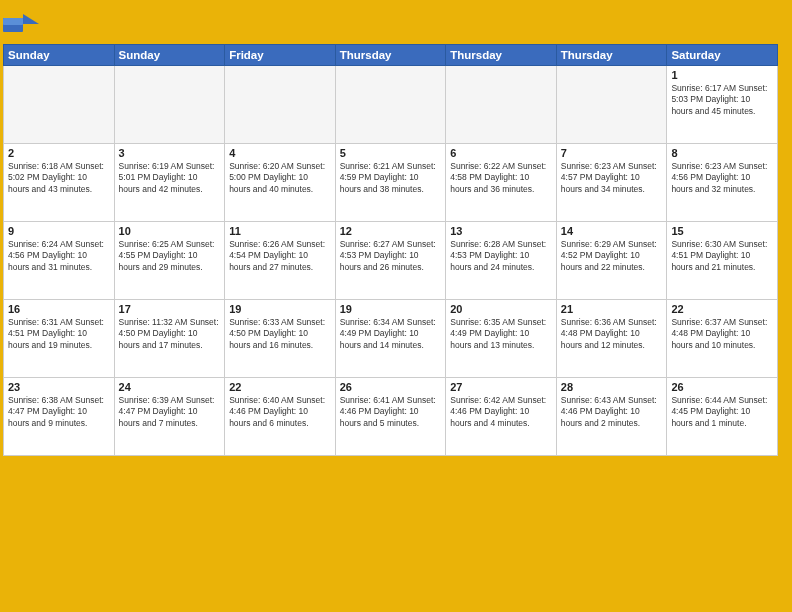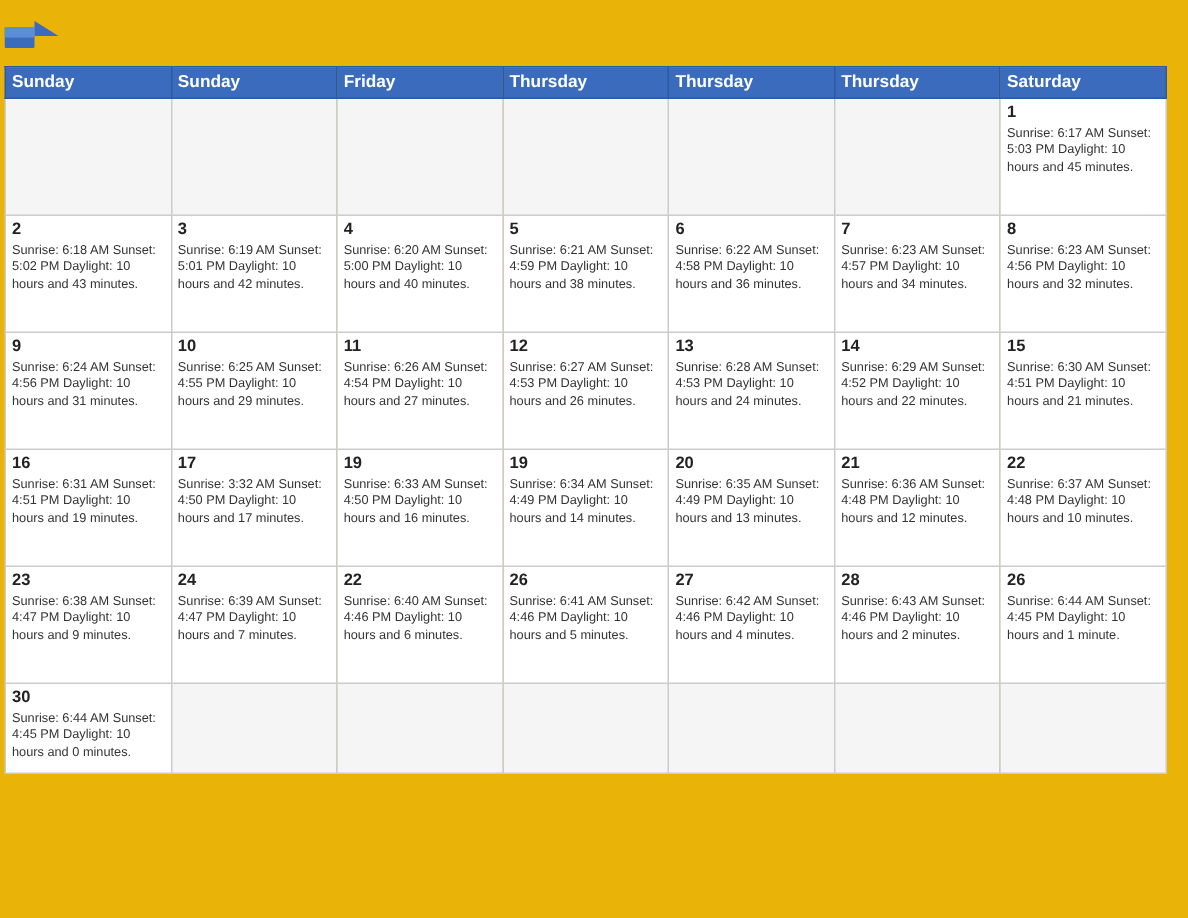--- a/index.html
+++ b/index.html
@@ -239,21 +239,21 @@
         <tr>
           <td>
             <span class="day-number">16</span>
             <div class="day-info">Sunrise: 6:31 AM
 Sunset: 4:51 PM
 Daylight: 10 hours
 and 19 minutes.</div>
           </td>
           <td>
             <span class="day-number">17</span>
-            <div class="day-info">Sunrise: 3:32 AM
+            <div class="day-info">Sunrise: 11:32 AM
 Sunset: 4:50 PM
 Daylight: 10 hours
 and 17 minutes.</div>
           </td>
           <td>
             <span class="day-number">19</span>
             <div class="day-info">Sunrise: 6:33 AM
 Sunset: 4:50 PM
 Daylight: 10 hours
 and 16 minutes.</div>
@@ -330,31 +330,16 @@
 Daylight: 10 hours
 and 2 minutes.</div>
           </td>
           <td>
             <span class="day-number">26</span>
             <div class="day-info">Sunrise: 6:44 AM
 Sunset: 4:45 PM
 Daylight: 10 hours
 and 1 minute.</div>
           </td>
-        </tr>
-        <tr>
-          <td class="last-row">
-            <span class="day-number">30</span>
-            <div class="day-info">Sunrise: 6:44 AM
-Sunset: 4:45 PM
-Daylight: 10 hours
-and 0 minutes.</div>
-          </td>
-          <td class="empty last-row"></td>
-          <td class="empty last-row"></td>
-          <td class="empty last-row"></td>
-          <td class="empty last-row"></td>
-          <td class="empty last-row"></td>
-          <td class="empty last-row"></td>
         </tr>
       </tbody>
   </table>
 </div>
 
 </body></html>

